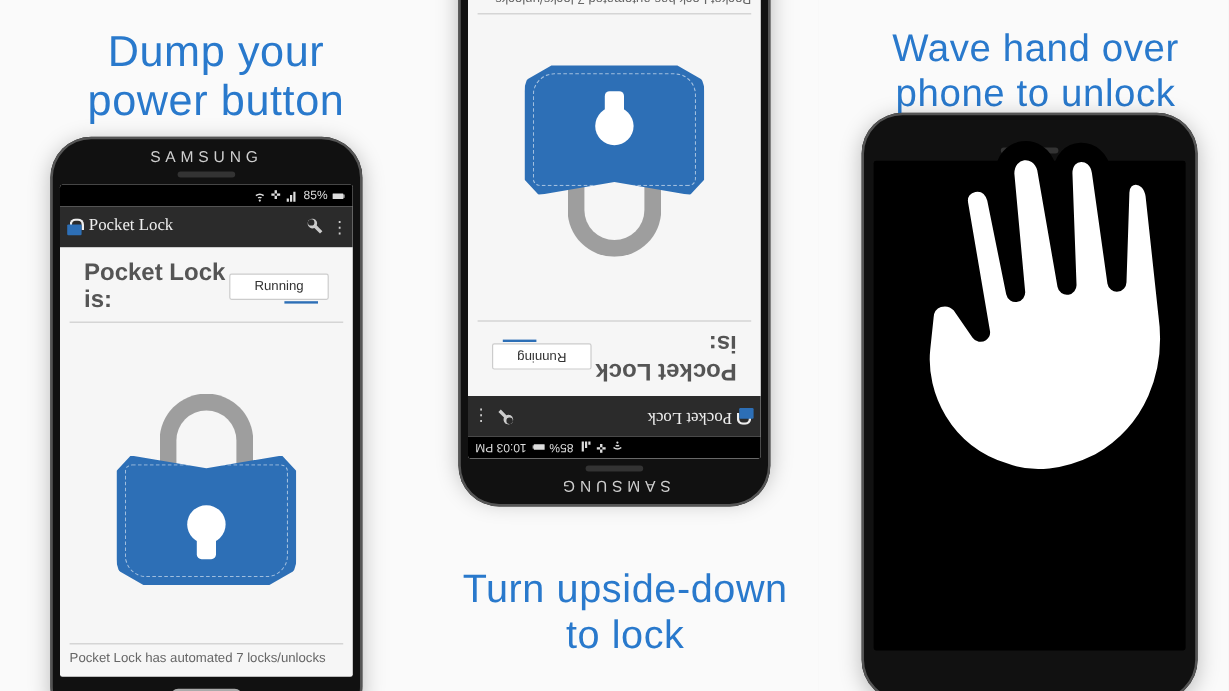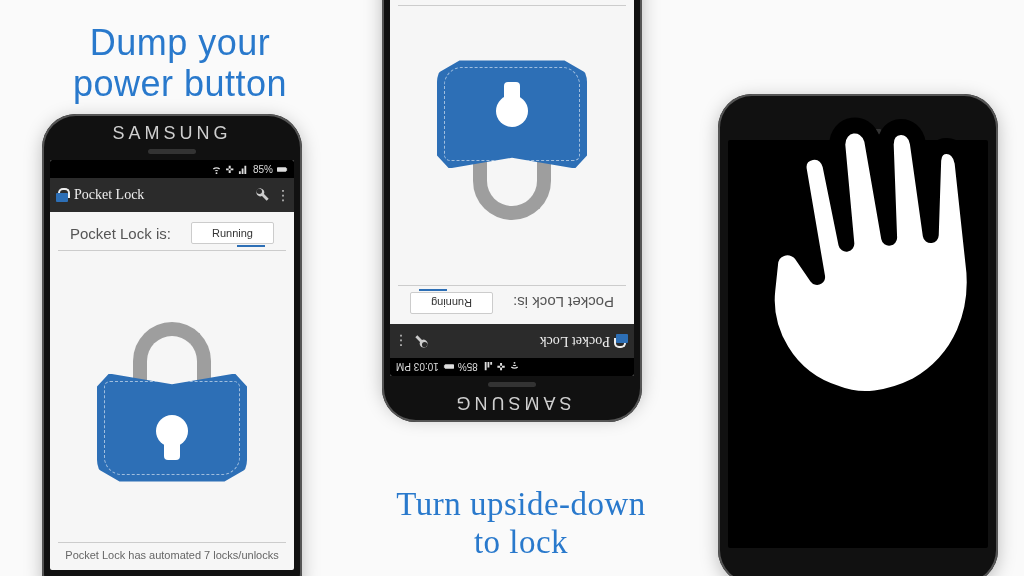--- a/index.html
+++ b/index.html
@@ -27,35 +27,35 @@
     color: #2979cc;
     text-align: center;
     line-height: 1.15;
     position: absolute;
     width: 100%;
     letter-spacing: 0.5px;
     padding-left: 20px;
   }
   .panel-1 .caption { top: 22px; font-size: 36px; }
   .panel-3 .caption { top: 22px; font-size: 32px; }
-  .panel-2 .caption { bottom: 14px; font-family: Liberation Serif, serif; }
+  .panel-2 .caption { bottom: 28px; }
 
   
   .phone {
     position: absolute;
     width: 260px;
     border-radius: 34px;
     background: #111;
     box-shadow: 0 0 0 2px #555 inset, 0 4px 18px rgba(0,0,0,.25);
     overflow: hidden;
   }
   .brand {
     color: #cfcfcf;
     font-family: Arial, sans-serif;
-    font-size: 18px;
+    font-size: 13px;
     letter-spacing: 4px;
     text-align: center;
     padding: 9px 0 5px;
   }
   .speaker {
     width: 48px; height: 5px;
     background: #333;
     border-radius: 3px;
     margin: 0 auto 6px;
   }
@@ -125,21 +125,21 @@
 
   
   .status-row {
     display: flex;
     justify-content: space-between;
     align-items: center;
     padding: 10px 12px 6px;
     border-bottom: 1px solid #ccc;
     margin: 0 8px;
   }
-  .status-label { color:#555; font-size: 15px; }
+  .status-label { color:#555; font-size: 20px; font-weight: bold; }
   .status-badge {
     font-size: 11px;
     color: #333;
     padding: 4px 20px;
     border: 1px solid #ccc;
     border-radius: 2px;
     background: #fff;
     position: relative;
   }
   .status-badge::after {
@@ -150,21 +150,20 @@
     background: #2d6fb6;
   }
   .big-lock-wrap {
     display: flex;
     justify-content: center;
     padding: 24px 0 14px;
   }
   .footline {
     font-size: 11px;
     color: #666;
-    text-align: center;
     border-top: 1px solid #ccc;
     margin: 0 8px;
     padding: 6px 0 9px;
   }
 
   
   .big-lock { width: 150px; height: 160px; position: relative; }
   .shackle {
     position: absolute;
     top: 0; left: 50%;
@@ -359,20 +358,22 @@
       <div class="footline">Pocket Lock has automated 7 locks/unlocks</div>
     </div>
 
   </div>
 
   <div class="caption" style="white-space:pre-line;">Turn upside-down
 to lock</div>
 </div>
 
 <div class="panel panel-3">
+  <div class="caption" style="white-space:pre-line;">Wave hand over
+phone to unlock</div>
 
   <div class="phone">
     <div class="brand">SAMSUNG</div>
     <div class="speaker"></div>
     <div class="screen"></div>
     <div class="home-btn"></div>
   </div>
 
   <svg class="hand" viewBox="0 0 200 200">
     <path fill="#fff" stroke="#000" stroke-width="10" stroke-linejoin="round" d="M54 188

